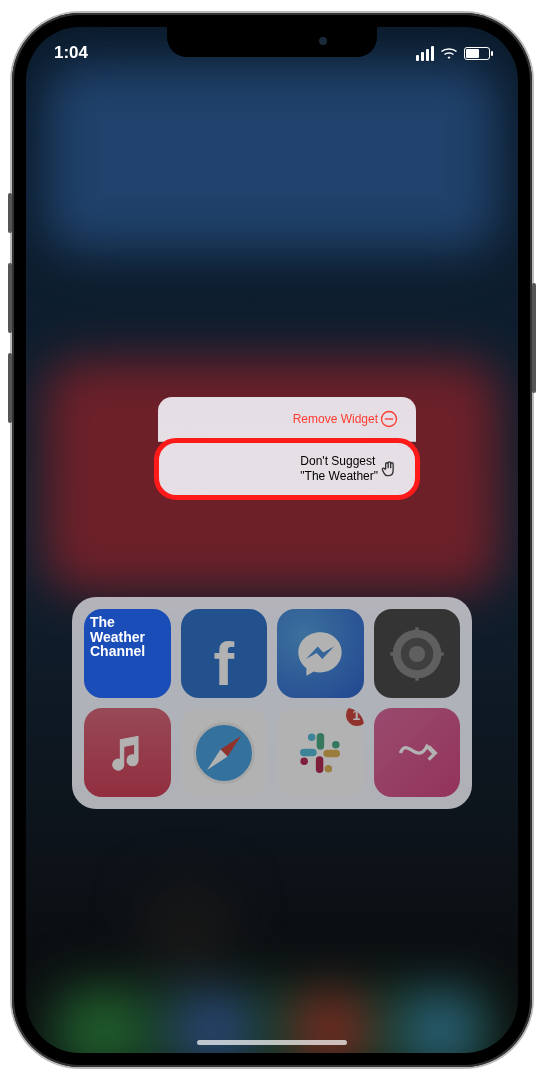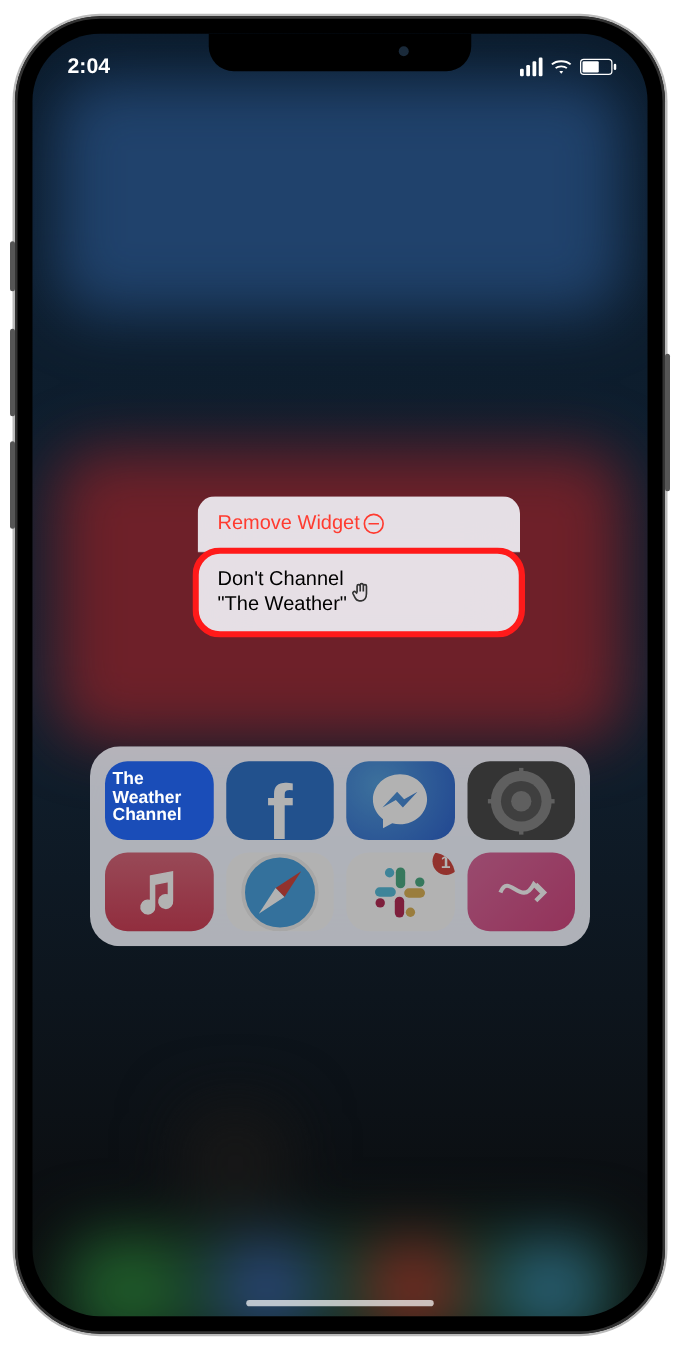--- a/index.html
+++ b/index.html
@@ -101,23 +101,23 @@
     left: 132px;
     width: 258px;
     border-radius: 14px;
     overflow: visible;
   }
   .menu-item {
     background: rgba(240,240,245,0.92);
     backdrop-filter: blur(20px);
     padding: 12px 16px;
     display:flex;
-    justify-content: flex-start;
+    justify-content: flex-end;
     align-items: center;
-    font-size: 16px;
+    font-size: 12px;
     color: #000;
     border-bottom: 0.5px solid rgba(0,0,0,0.15);
     position:relative;
   }
   .menu-item:first-child { border-top-left-radius:14px; border-top-right-radius:14px; }
   .menu-item.sep { border-bottom:none; margin-bottom:8px; border-bottom-left-radius:14px; border-bottom-right-radius:14px;}
   .menu-item.last { border-bottom:none; border-radius:14px; padding:12px 16px; }
   .menu-item.destructive { color:#ff3b30; }
   .menu-item.destructive .icon svg { stroke:#ff3b30; }
   .menu-item .label { line-height:1.25; }
@@ -130,21 +130,21 @@
     border: 5px solid #ff1a1a;
     border-radius: 22px;
     pointer-events:none;
   }
 
   .widget-tray {
     position:absolute;
     top: 570px;
     left: 46px;
     right: 46px;
-    height: 160px;
+    height: 212px;
     background: rgba(230,230,235,0.75);
     backdrop-filter: blur(30px);
     border-radius: 24px;
     padding: 12px;
     display:grid;
     grid-template-columns: repeat(4,1fr);
     grid-template-rows: repeat(2,1fr);
     gap: 10px;
   }
   .app {
@@ -213,21 +213,21 @@
       <div class="bg-bot"></div>
       <div class="bg-dock">
         <div class="d d1"></div>
           <div class="d d2"></div>
           <div class="d d3"></div>
           <div class="d d4"></div>
       </div>
     </div>
 
     <div class="status-bar">
-      <span>2:04</span>
+      <span>1:04</span>
       <div class="status-right">
         <div class="signal">
           <span></span>
             <span></span>
             <span></span>
             <span></span>
         </div>
         <svg class="wifi" viewBox="0 0 24 18">
           <path d="M12 17 L14 14.5 C13 13.8 11 13.8 10 14.5 Z" fill="#fff"></path>
           <path d="M6 11 C9 8.5 15 8.5 18 11" stroke="#fff" stroke-width="2" fill="none"></path>
@@ -246,21 +246,21 @@
           <span class="label">Remove Widget</span>
           <span class="icon">
             <svg viewBox="0 0 24 24">
                 <circle cx="12" cy="12" r="9"></circle>
                 <line x1="7" y1="12" x2="17" y2="12"></line>
               </svg>
           </span>
         </div>
         <div class="menu-item last">
           <span class="label">
-            <span>Don't Channel</span><br>
+            <span>Don't Suggest</span><br>
             <span>"The Weather"</span>
           </span>
           <span class="icon">
             <svg viewBox="0 0 24 24">
               <path d="M8 12 V6 a1.5 1.5 0 0 1 3 0 V11 M11 11 V5 a1.5 1.5 0 0 1 3 0 V11 M14 11 V6 a1.5 1.5 0 0 1 3 0 V13 c0 4 -2 7 -5 7 h-2 c-2 0 -3 -1 -4 -3 l-2 -4 a1.5 1.5 0 0 1 2.5 -1.5 L8 13"></path>
             </svg>
           </span>
           <div class="highlight-ring"></div>
         </div>
       </div>

